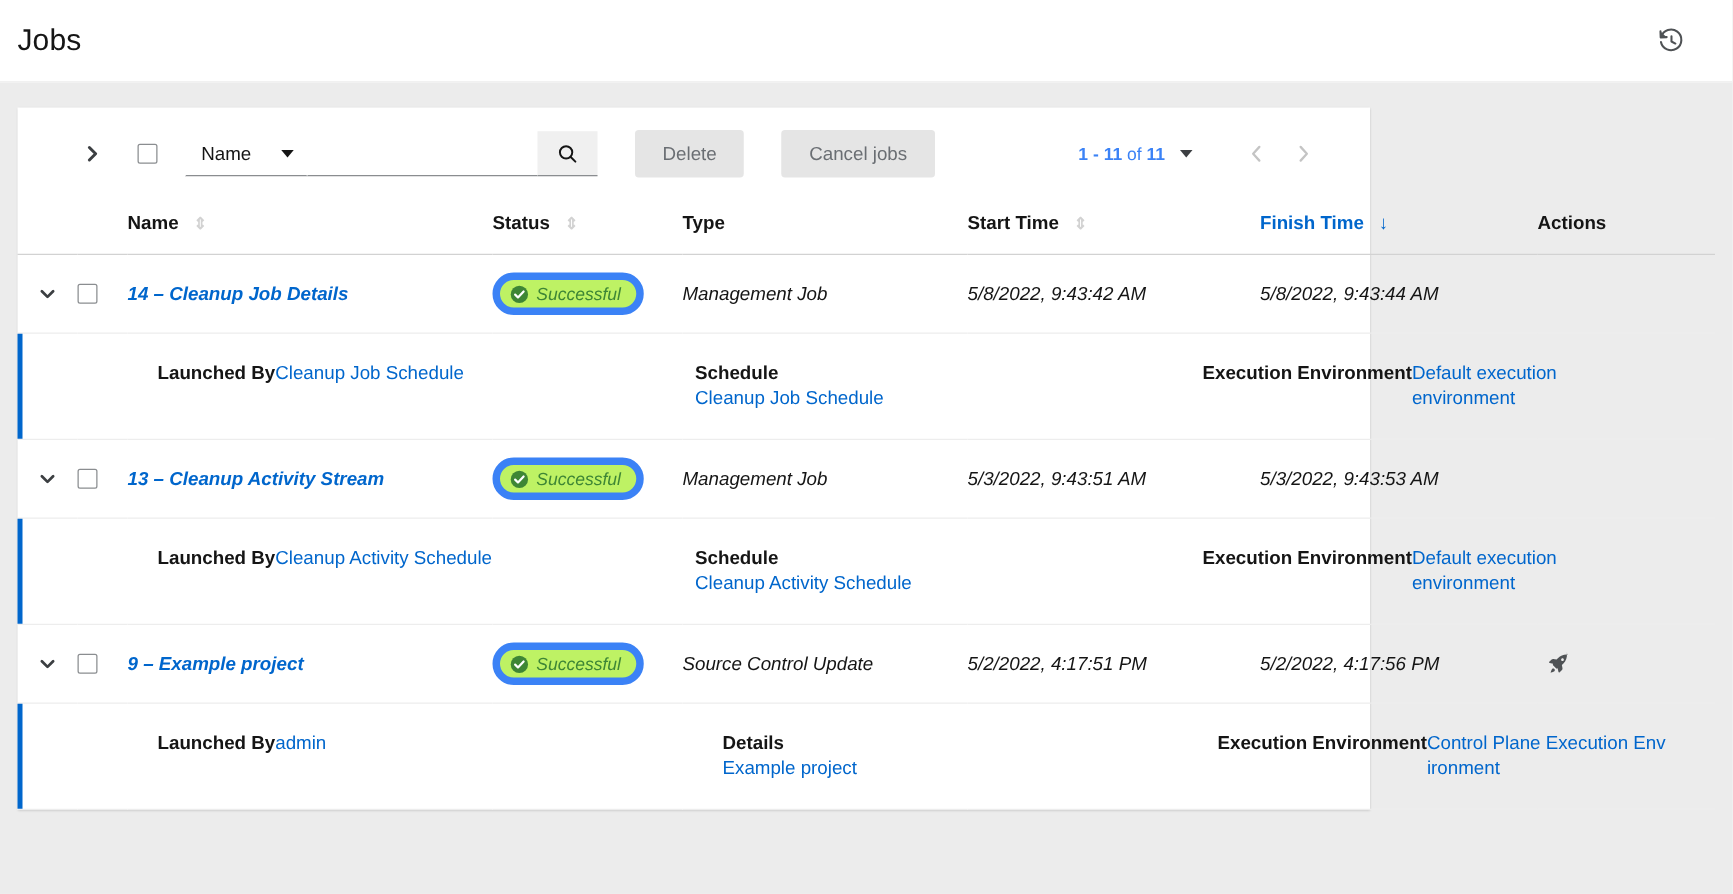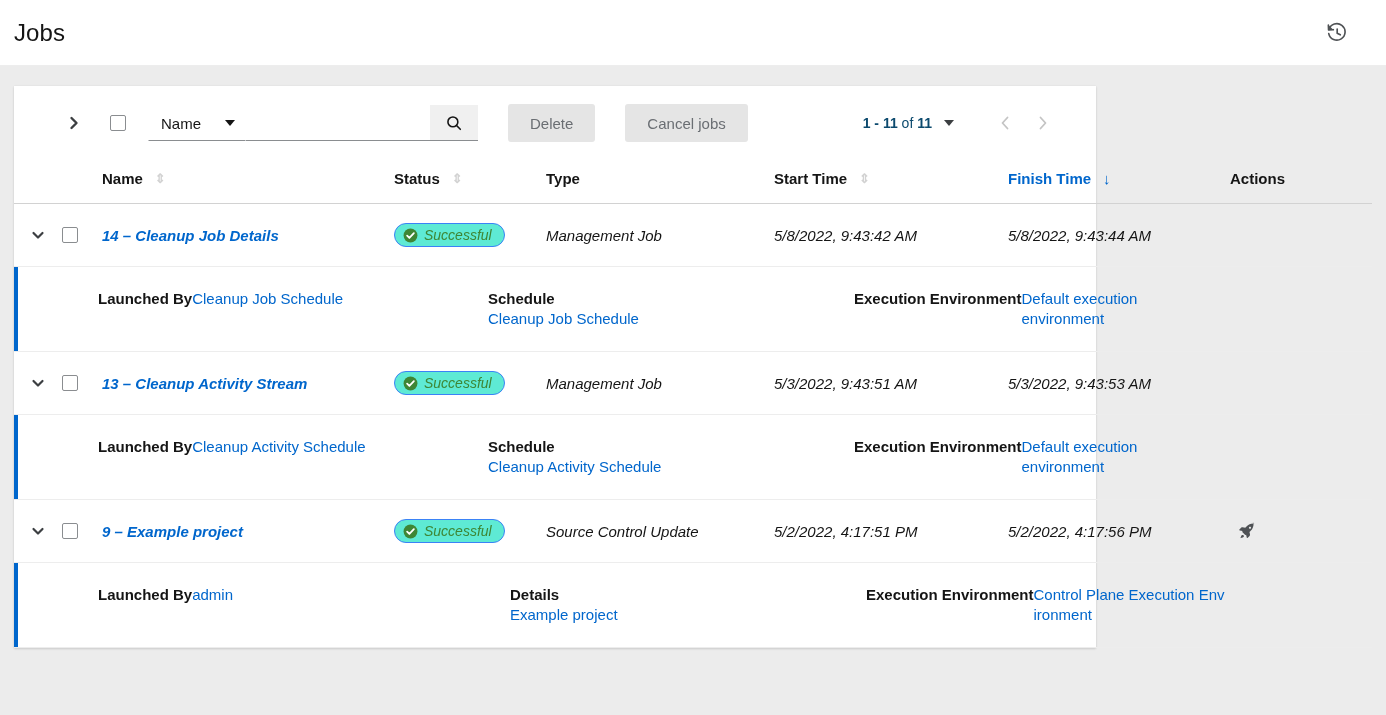--- a/index.html
+++ b/index.html
@@ -144,21 +144,21 @@
   }
   .spacer { flex: 1 1 auto; }
 
   .pagination {
     display: flex;
     align-items: center;
     padding-right: 18px;
   }
   .pg-text {
     font-size: 14px;
-    color: #0c4a6e;
+    color: #3b82f6;
     white-space: nowrap;
   }
   .pg-text b { font-weight: 700; }
   .pg-caret {
     width: 0; height: 0;
     border-left: 5px solid transparent;
     border-right: 5px solid transparent;
     border-top: 6px solid #3c3f42;
     margin-left: 12px;
     cursor: pointer;
@@ -236,24 +236,24 @@
   .job-link {
     color: #06c;
     font-weight: 700;
     text-decoration: none;
     cursor: pointer;
     font-size: 15px;
   }
   .badge {
     display: inline-flex;
     align-items: center;
-    border: 1px solid #3b82f6;
+    border: 6px solid #3b82f6;
     border-radius: 30px;
     padding: 3px 12px 3px 8px;
-    background: #5eead4;
+    background: #bef264;
     box-sizing: border-box;
   }
   .badge-label {
     color: #3e8635;
     font-size: 14px;
     margin-left: 6px;
     white-space: nowrap;
   }
   .cell-text { color: #151515; font-size: 15px; }
 
@@ -270,21 +270,22 @@
   }
   .detail-bar {
     position: absolute;
     left: 0; top: 0; bottom: 0;
     width: 4px;
     background: #06c;
   }
   .detail-grid {
     display: flex;
     align-items: flex-start;
-    padding-left: 84px;
+    padding-left: 112px;
+    gap: 40px;
   }
   .dcol { display: flex; align-items: flex-start; }
   .dlabel {
     font-weight: 700;
     font-size: 15px;
     color: #151515;
     white-space: nowrap;
     line-height: 20px;
   }
   .dvalue {

